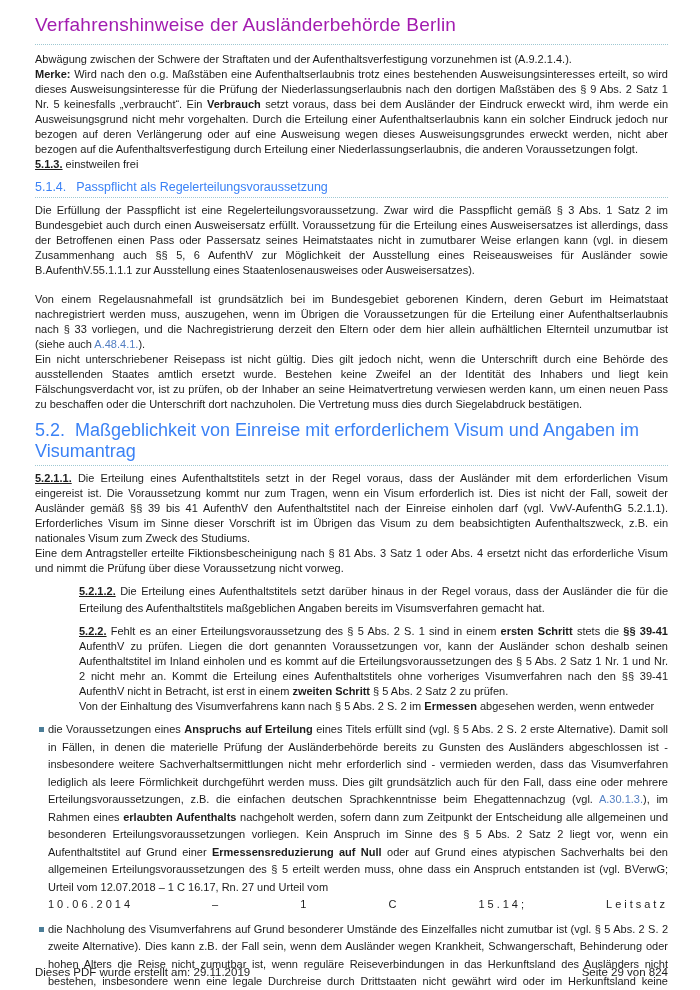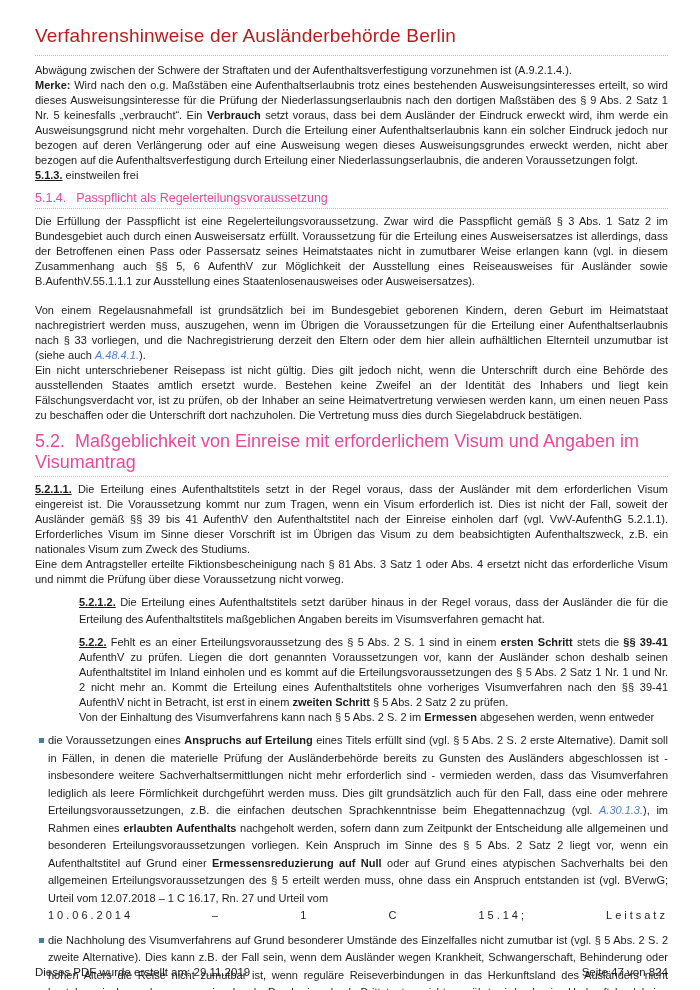--- a/index.html
+++ b/index.html
@@ -3,31 +3,30 @@
 <meta charset="utf-8">
 <style>
   html,body{margin:0;padding:0;}
   body{
     width:700px;height:990px;background:#ffffff;
     font-family:"Liberation Sans","DejaVu Sans",sans-serif;
     color:#1c1c1c;position:relative;overflow:hidden;
   }
   .page{padding:10px 32px 0 35px;}
   .title{
-    font-size:19px;font-weight:400;color:#b91c1c;
+    font-size:19px;font-weight:400;color:#a21caf;
     padding:4px 0 8px;border-bottom:1.5px dotted #9ec8d2;margin-bottom:7px;
     letter-spacing:.2px;
-    margin-top:11px;
   }
   .p{font-size:11px;line-height:15px;text-align:justify;}
   .b{font-weight:bold;}
   .u{text-decoration:underline;}
-  .link{color:#537fc2;cursor:pointer;font-style:italic;}
+  .link{color:#537fc2;cursor:pointer;}
   .heading{
-    color:#ec4899;border-bottom:1.5px dotted #9ec8d2;
+    color:#3b82f6;border-bottom:1.5px dotted #9ec8d2;
     padding:0 0 3px;margin:8px 0 5px;
   }
   .h-sm{font-size:12.5px;}
   .h-lg{font-size:18px;}
   .h-num{margin-right:10px;}
   .gap{height:14px;}
   .mt{margin-top:7px;margin-left:44px;}
   .bullet{display:flex;margin-top:7px;}
   .marker{width:5px;height:5px;background:#4c7d97;margin:6px 4px 0 4px;flex:none;}
   .btxt{flex:1;line-height:17.5px;}
@@ -67,14 +66,14 @@
       </div>
       <div class="bullet">
         <span class="marker"></span>
         <div class="p btxt"><span class="seg">die Nachholung des Visumverfahrens auf Grund besonderer Umstände des Einzelfalles nicht zumutbar ist (vgl. § 5 Abs. 2 S. 2 zweite Alternative). Dies kann z.B. der Fall sein, wenn dem Ausländer wegen Krankheit, Schwangerschaft, Behinderung oder hohen Alters die Reise nicht zumutbar ist, wenn reguläre Reiseverbindungen in das Herkunftsland des Ausländers nicht bestehen, insbesondere wenn eine legale Durchreise durch Drittstaaten nicht gewährt wird oder im Herkunftsland keine deutsche Auslandsvertretung existiert. Auch bei Personen, bei denen </span><span class="seg b">rechtliche Abschiebungsverbote</span><span class="seg"> vorliegen, soll von der Einhaltung des Visumverfahrens abgesehen werden. Schutzwürdige Belange, die eine positive Ermessensausübung gebieten, ergeben sich in der Regel aus den besonderen Umständen</span></div>
       </div>
     </div>
 </div>
 
 <div class="footer">
   <span>Dieses PDF wurde erstellt am: 29.11.2019</span>
-  <span>Seite 47 von 824</span>
+  <span>Seite 29 von 824</span>
 </div>
 
 </body></html>

